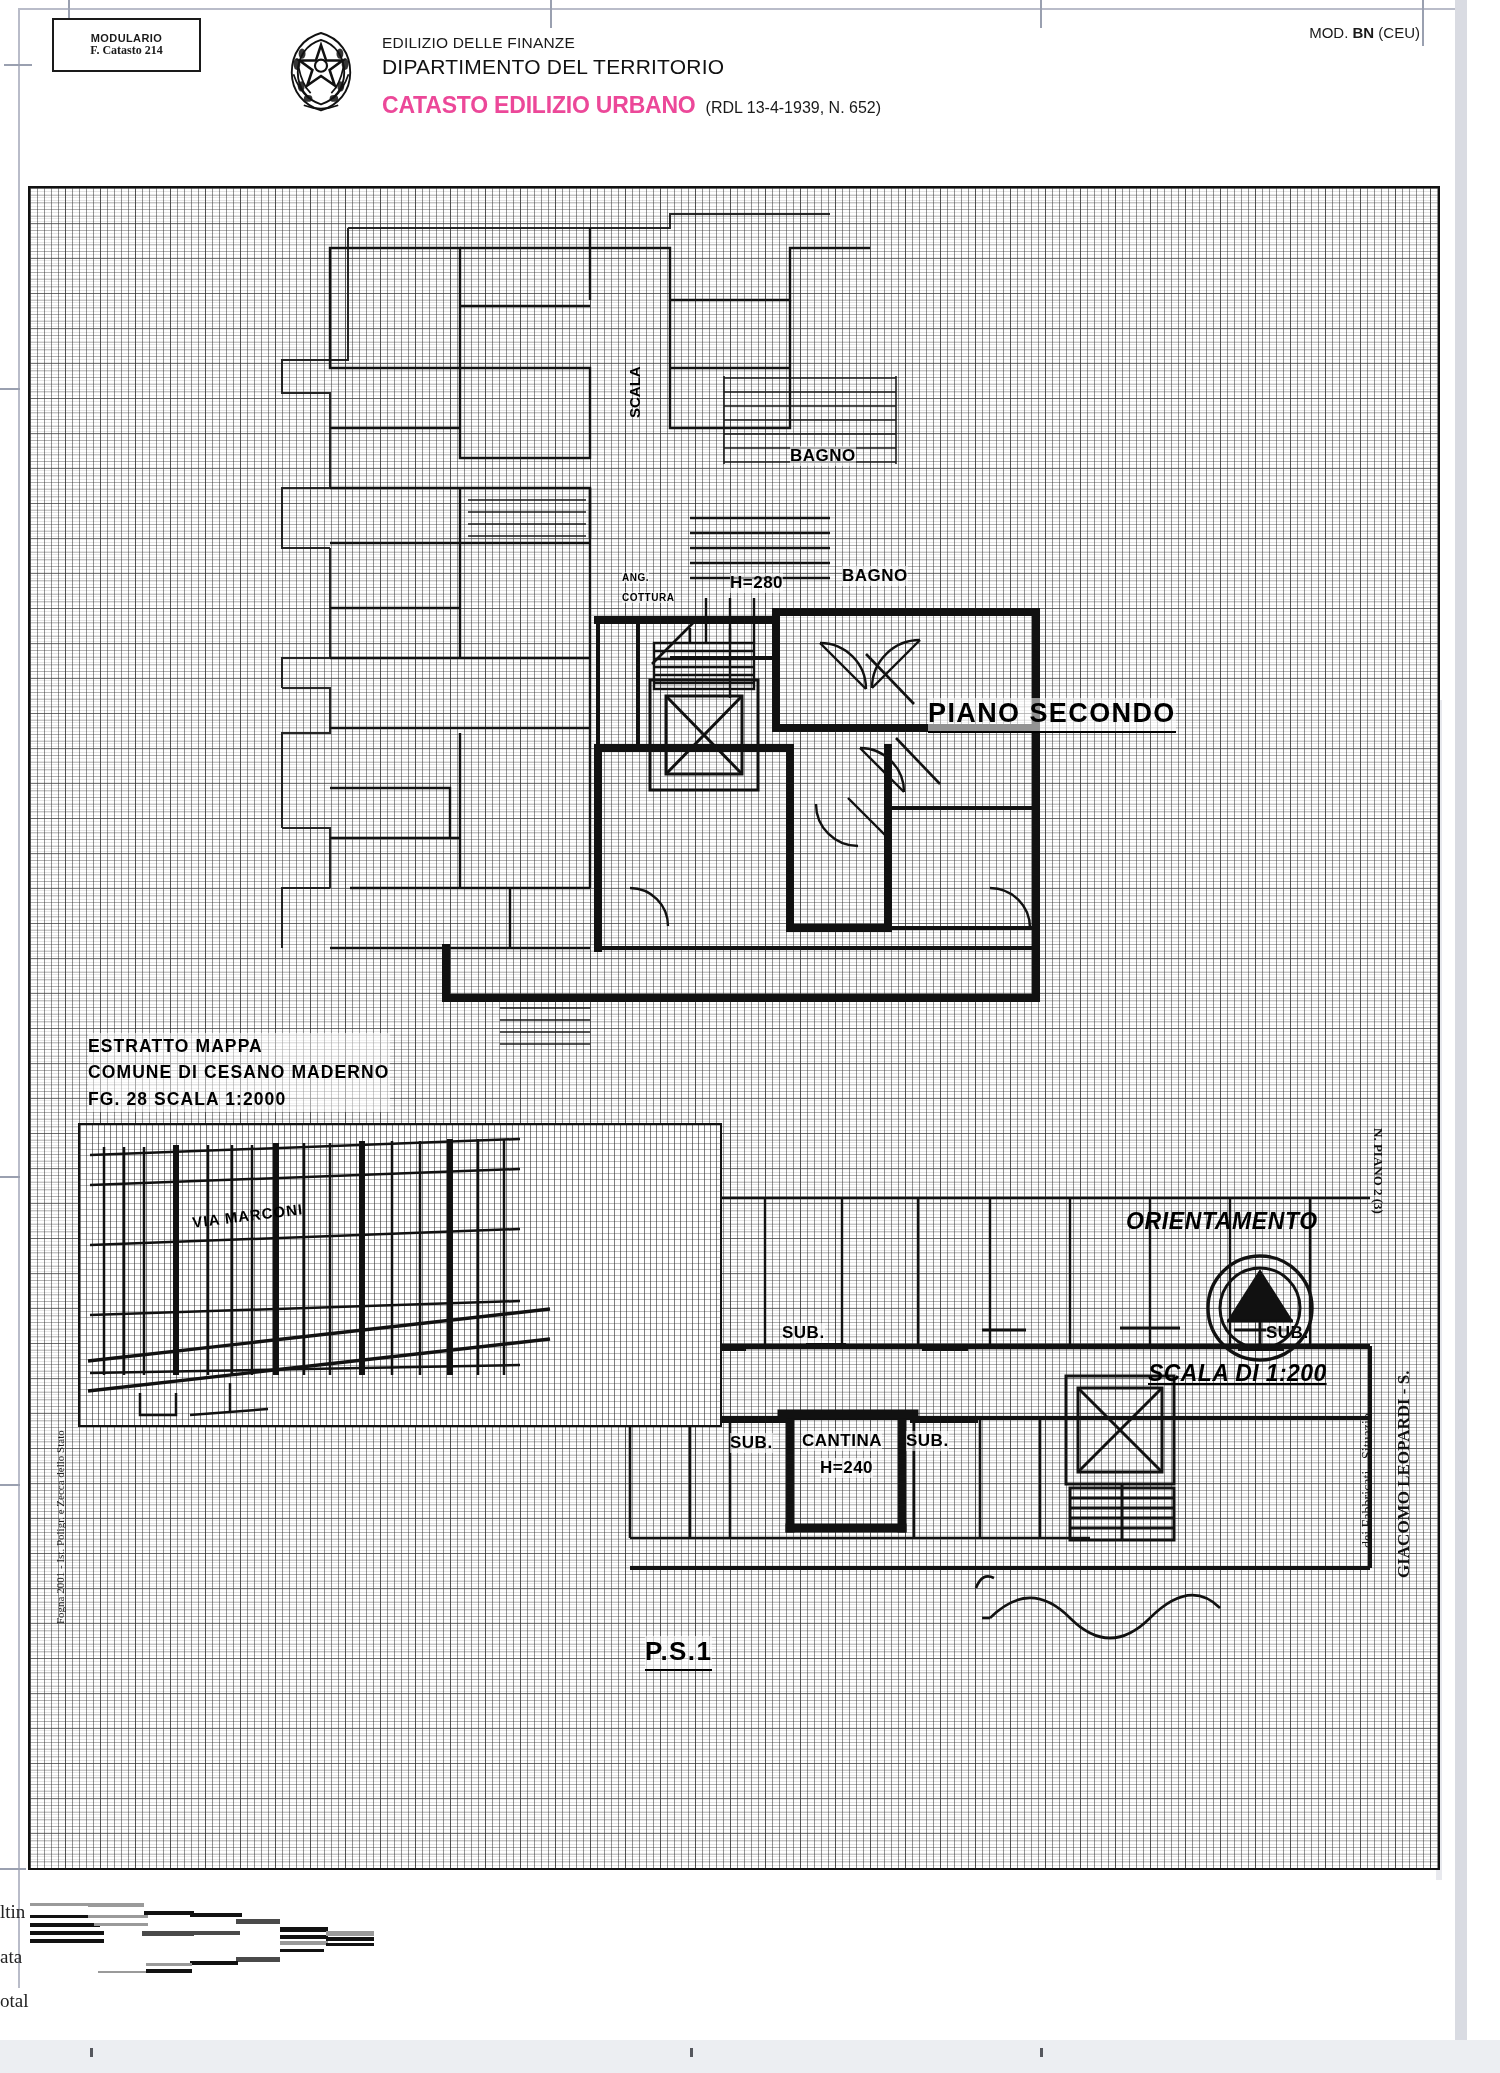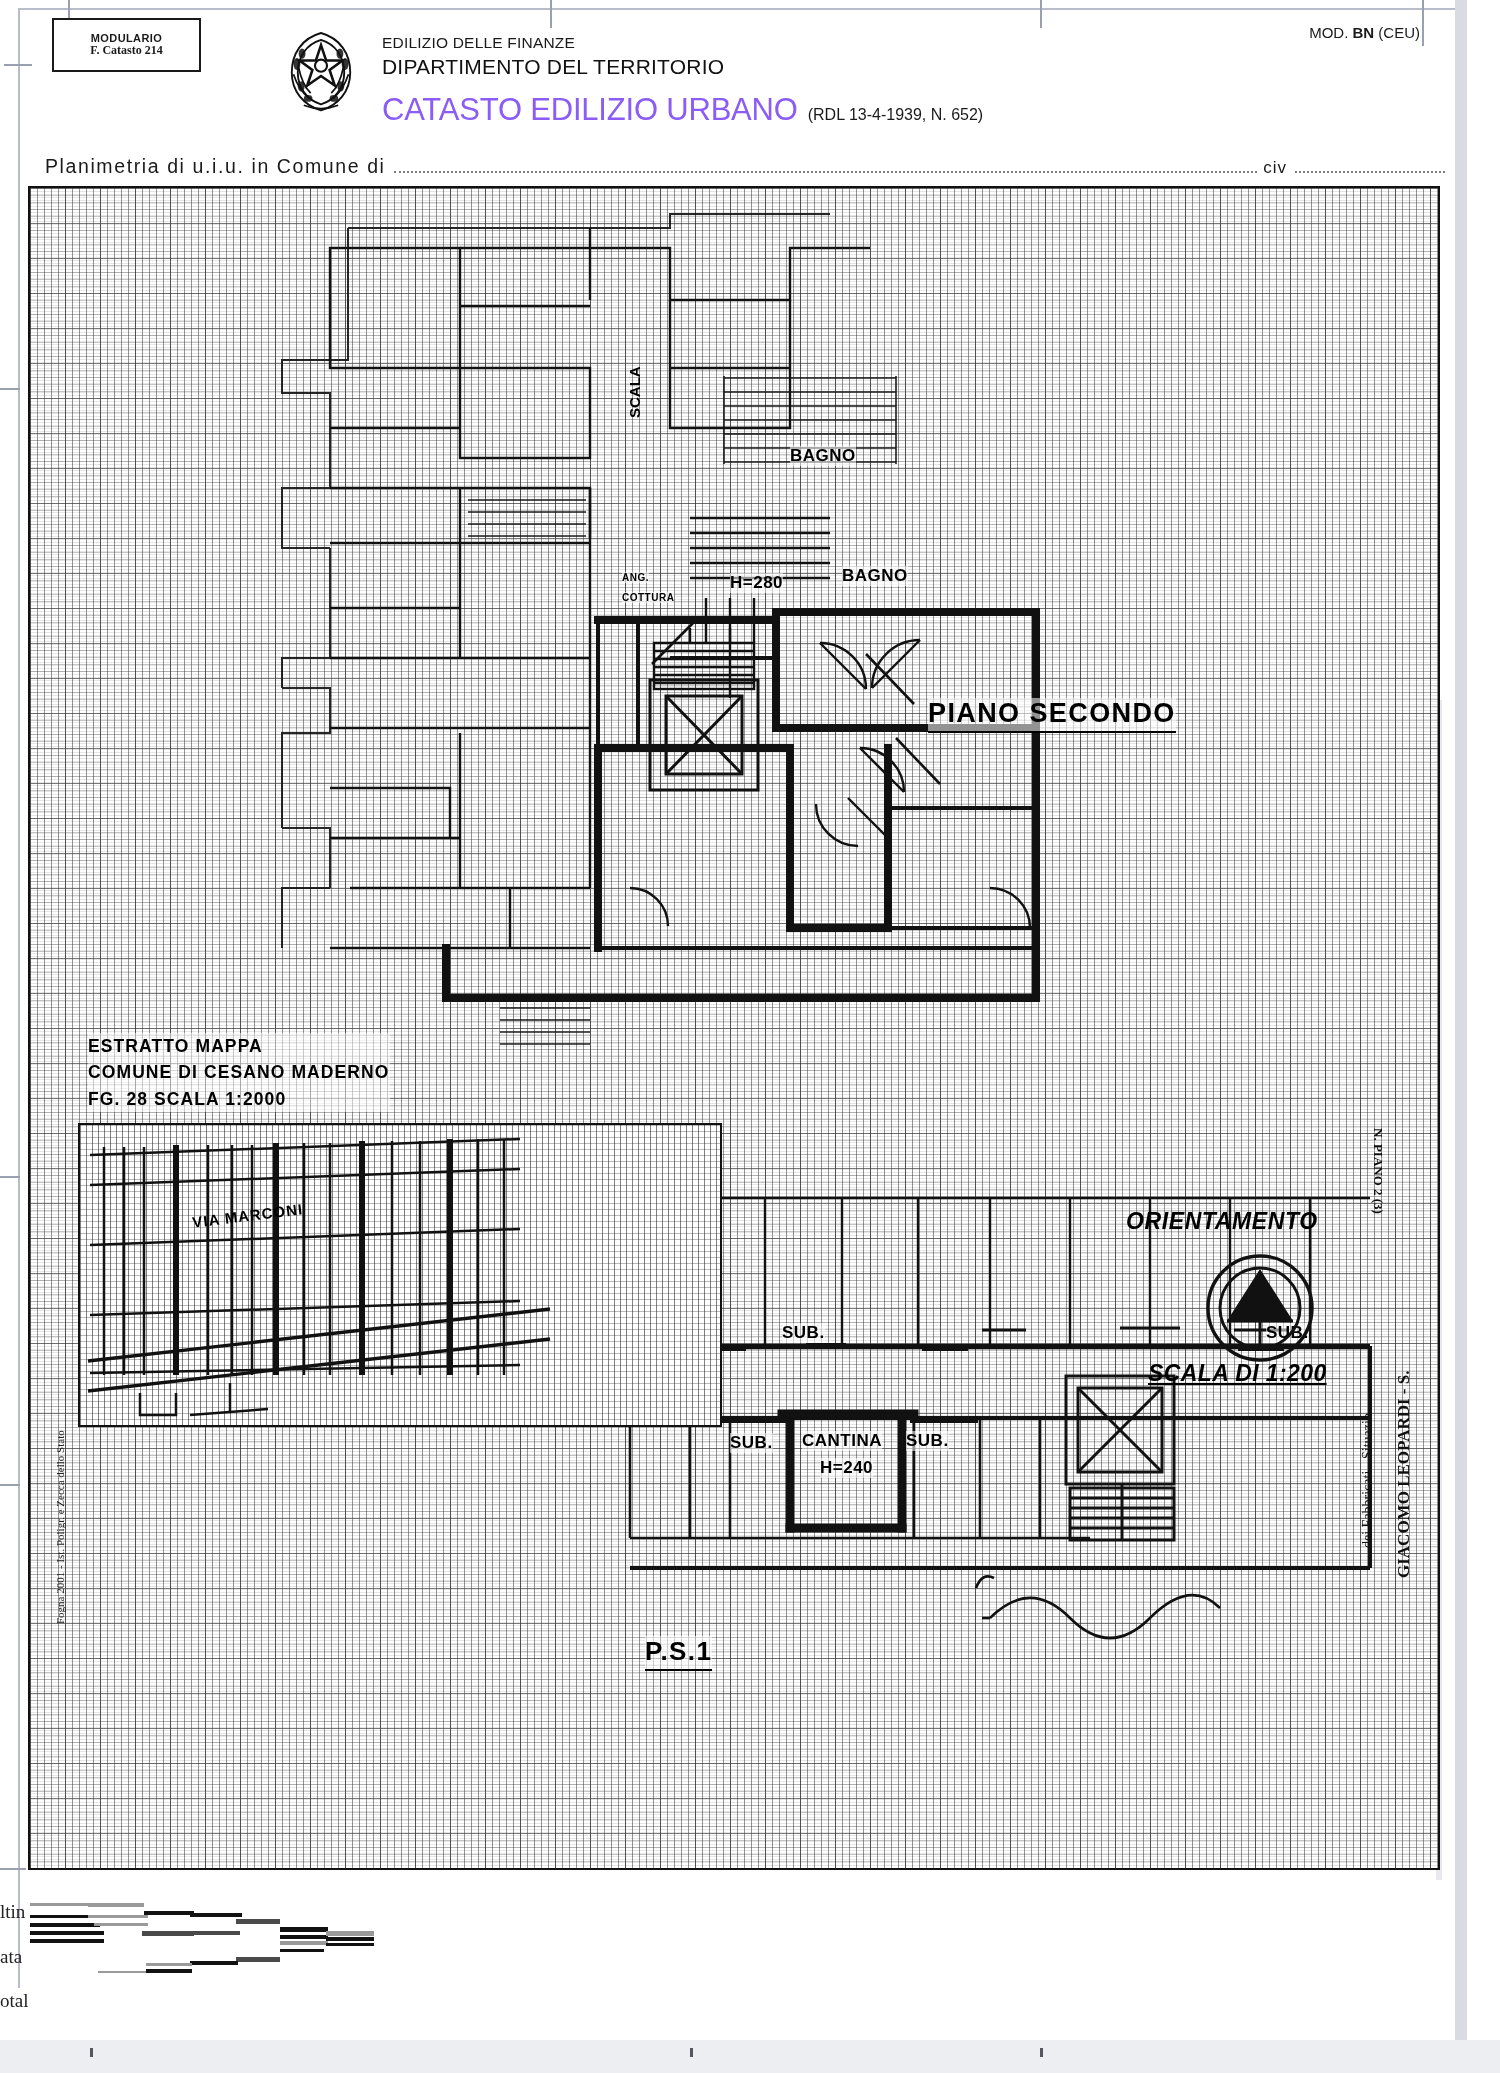--- a/index.html
+++ b/index.html
@@ -27,21 +27,21 @@
   }
   #modulario-box .m1{font-size:11px;letter-spacing:.4px;font-weight:600;color:#1a1a1a;}
   #modulario-box .m2{font-family:"Liberation Serif", serif;font-size:12px;font-weight:700;color:#1a1a1a;}
 
   #emblem{position:absolute;left:278px;top:22px;width:86px;height:96px;}
 
   #ministry{position:absolute;left:382px;top:34px;}
   #ministry .l1{font-size:15.5px;letter-spacing:.2px;color:#1a1a1a;}
   #ministry .l2{font-size:21px;letter-spacing:.2px;color:#111;margin-top:3px;}
   #title-row{position:absolute;left:382px;top:92px;display:flex;align-items:baseline;gap:10px;}
-  #title-row .big{font-size:31px;font-weight:400;letter-spacing:-.2px;color:#8b5cf6;}
+  #title-row .big{font-size:23px;font-weight:700;letter-spacing:-.2px;color:#ec4899;}
   #title-row .law{font-size:16px;color:#1a1a1a;}
 
   #mod-bn{position:absolute;right:80px;top:24px;font-size:15px;color:#1a1a1a;}
   #mod-bn b{font-weight:700;}
 
   #planimetria-line{position:absolute;left:45px;top:155px;width:1400px;display:flex;align-items:baseline;}
   #planimetria-line .lbl{font-size:19.5px;letter-spacing:1.6px;color:#1a1a1a;white-space:nowrap;}
   #planimetria-line .dots{flex:1;border-bottom:2px dotted #7d7d7d;margin:0 6px 5px 8px;height:1px;}
   #planimetria-line .civ{font-size:17px;letter-spacing:1px;color:#1a1a1a;white-space:nowrap;}
   #planimetria-line .dots2{width:150px;border-bottom:2px dotted #7d7d7d;margin:0 0 5px 8px;height:1px;}
@@ -190,26 +190,20 @@
 
     <div id="title-row">
       <span class="big">CATASTO EDILIZIO URBANO</span>
       <span class="law">(RDL 13-4-1939, N. 652)</span>
     </div>
 
     <div id="mod-bn">
       <span>MOD. </span><b>BN</b><span> (CEU)</span>
     </div>
 
-    <div id="planimetria-line">
-      <span class="lbl">Planimetria di u.i.u. in Comune di</span>
-      <span class="dots"></span>
-      <span class="civ">civ</span>
-      <span class="dots2"></span>
-    </div>
   </div>
 
   <div id="frame">
     <div id="grid"></div>
     <div id="grid-noise"></div>
 
     <svg class="plan-svg" viewBox="0 0 1408 1680" preserveAspectRatio="none">
       <g fill="none" stroke="#111">
 
         <g stroke-width="2" opacity=".9">

